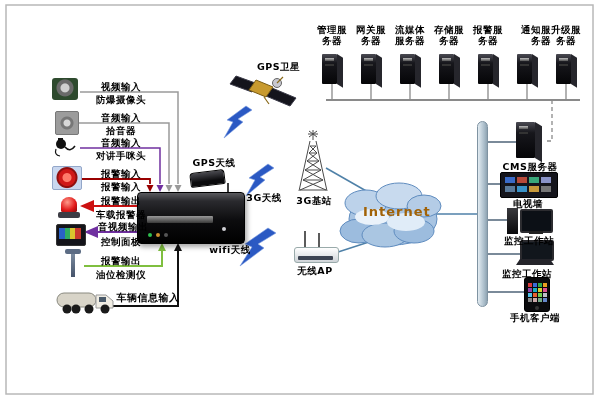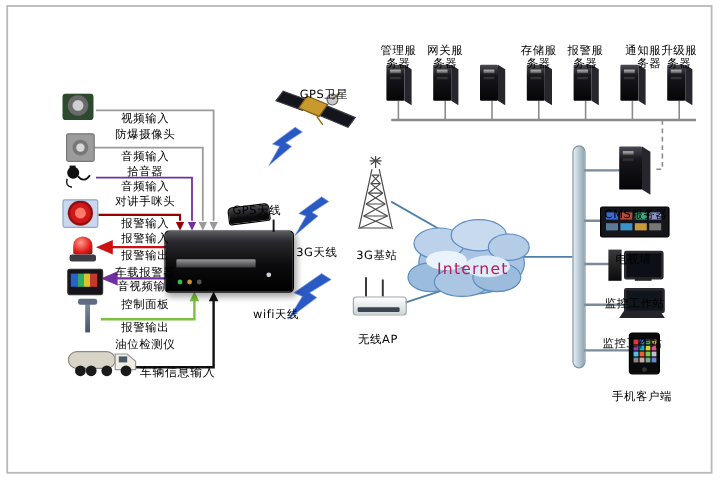--- a/index.html
+++ b/index.html
@@ -1,22 +1,22 @@
 <!DOCTYPE html>
 <html><head>
 <meta charset="utf-8">
 <style>
   html,body{margin:0;padding:0;background:#fff;}
   .stage{position:relative;width:600px;height:400px;background:#fff;overflow:hidden;
          font-family:"DejaVu Sans","Liberation Sans",sans-serif;}
   .wires{position:absolute;left:0;top:0;z-index:1;}
   .el{position:absolute;z-index:2;}
-  .lbl{position:absolute;z-index:3;color:#000;font-weight:normal;font-size:9.5px;
-       line-height:11px;text-align:center;white-space:pre-line;letter-spacing:.5px;margin-top:13px;}
-  .inet{font-size:13px;color:#be185d;letter-spacing:1px;}
+  .lbl{position:absolute;z-index:3;color:#000;font-weight:bold;font-size:9.5px;
+       line-height:11px;text-align:center;white-space:pre-line;letter-spacing:.5px;}
+  .inet{font-size:13px;color:#a16207;letter-spacing:1px;}
 
   
   .tower{position:absolute;z-index:2;}
   .tower .face{position:relative;width:15px;height:30px;border-radius:1px;
     background:linear-gradient(180deg,#4a4a52 0%,#17171c 30%,#050507 100%);}
   .tower .face::before{content:"";position:absolute;left:3px;top:4px;width:9px;height:3px;
     background:linear-gradient(#bbb,#555);}
   .tower .face::after{content:"";position:absolute;left:3px;top:10px;width:9px;height:2px;background:#333;}
   .tower .side{position:absolute;left:15px;top:0;width:6px;height:30px;background:#26262c;
     transform:skewY(32deg);transform-origin:top left;}
@@ -160,20 +160,22 @@
       <ellipse cx="414" cy="231" rx="20" ry="12" fill="#9cbcde" stroke="#5f8cbf"></ellipse>
       <ellipse cx="372" cy="217" rx="17" ry="8" fill="#eaf2fa" stroke="none"></ellipse>
       <ellipse cx="406" cy="222" rx="19" ry="9" fill="#e0ecf8" stroke="none"></ellipse>
     </g>
   </svg>
 
   <div class="lbl" style="left:308px;top:24px;width:48px;">管理服
 务器</div>
   <div class="lbl" style="left:347px;top:24px;width:48px;">网关服
 务器</div>
+  <div class="lbl" style="left:386px;top:24px;width:48px;">流媒体
+服务器</div>
   <div class="lbl" style="left:425px;top:24px;width:48px;">存储服
 务器</div>
   <div class="lbl" style="left:464px;top:24px;width:48px;">报警服
 务器</div>
   <div class="lbl" style="left:503px;top:24px;width:48px;text-align:right;">通知服
 务器</div>
   <div class="lbl" style="left:542px;top:24px;width:48px;">升级服
 务器</div>
 
   <div class="tower" style="left:322px;top:54px;">
@@ -198,21 +200,21 @@
     </div>
   <div class="tower" style="left:517px;top:54px;">
       <div class="face"></div>
       <div class="side"></div>
     </div>
   <div class="tower" style="left:556px;top:54px;">
       <div class="face"></div>
       <div class="side"></div>
     </div>
 
-  <div class="lbl" style="left:240px;top:61px;width:60px;">GPS卫星</div>
+  <div class="lbl" style="left:240px;top:61px;width:60px;text-align:right;">GPS卫星</div>
 
   <div class="el cam"></div>
   <div class="lbl" style="left:86px;top:81px;width:70px;">视频输入</div>
   <div class="lbl" style="left:82px;top:94px;width:78px;">防爆摄像头</div>
 
   <div class="el pickup"></div>
   <div class="lbl" style="left:88px;top:112px;width:66px;">音频输入</div>
   <div class="lbl" style="left:88px;top:125px;width:66px;">拾音器</div>
 
   <div class="el handmic">

